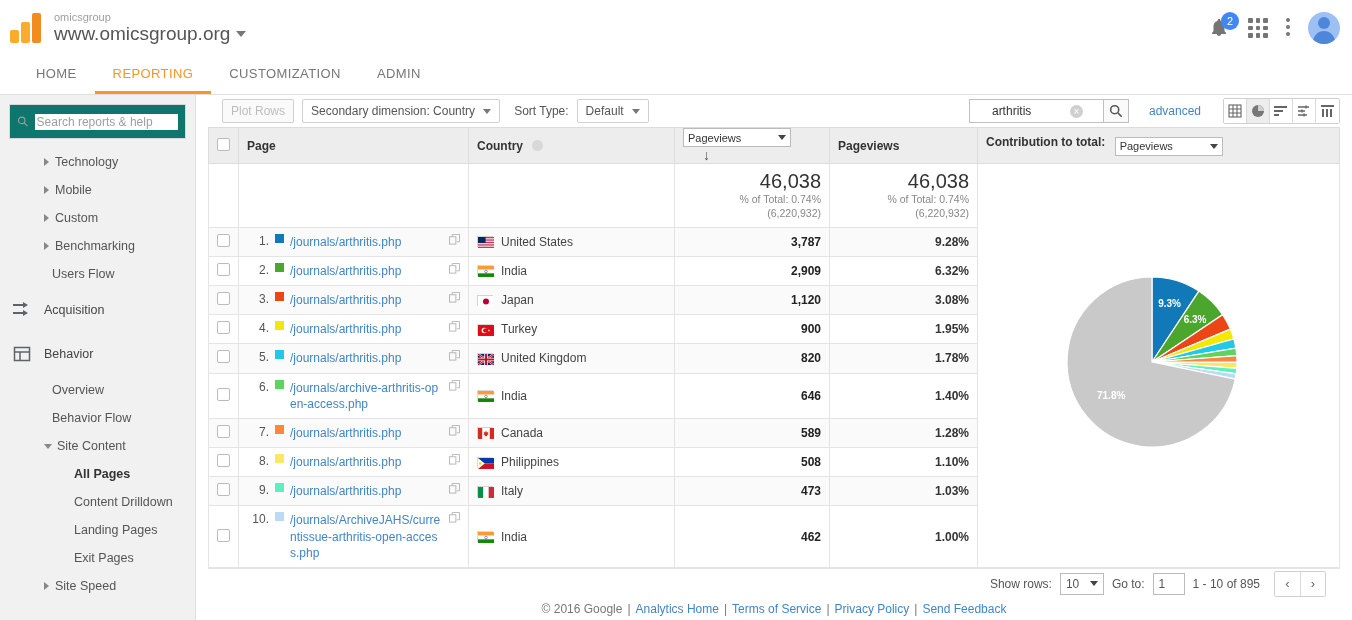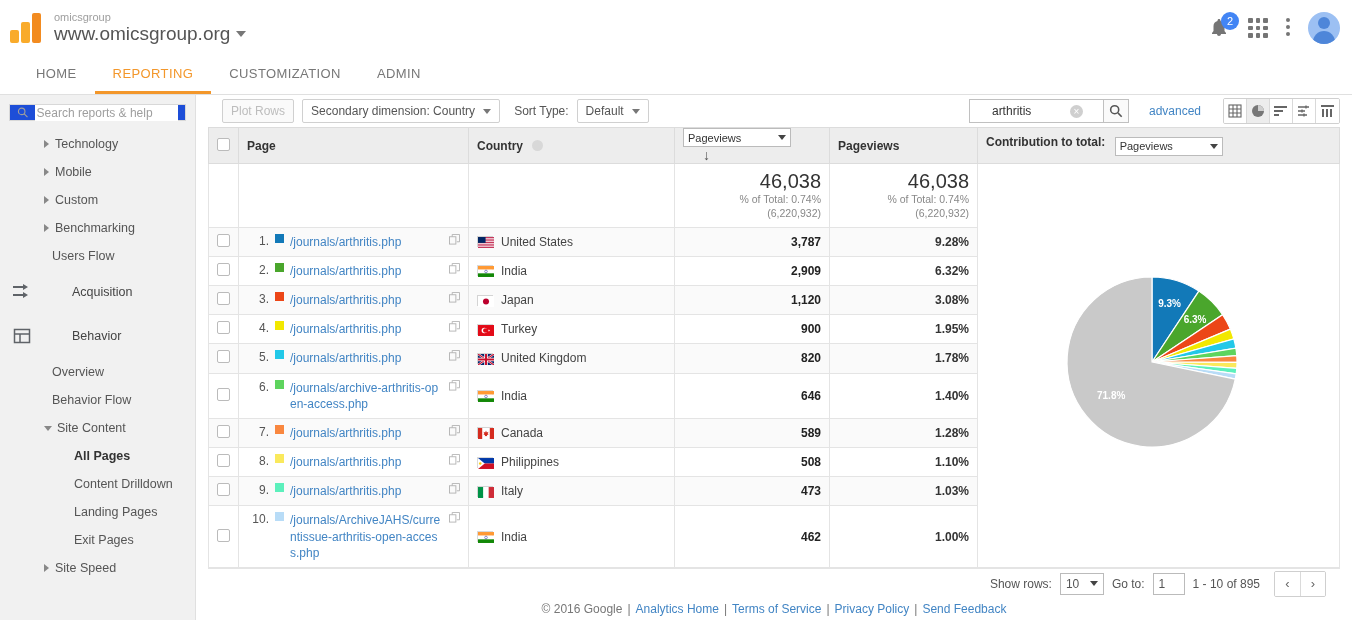--- a/index.html
+++ b/index.html
@@ -33,33 +33,33 @@
   .avatar::before { content:'';position:absolute;width:12px;height:12px;border-radius:50%;background:#4e86d9;left:10px;top:5px; }
   .avatar::after { content:'';position:absolute;width:22px;height:13px;border-radius:11px 11px 0 0;background:#4e86d9;left:5px;top:19px; }
   
   .navtabs { height:39px; border-bottom:1px solid #e0e0e0; display:flex; align-items:stretch; padding-left:18px; }
   .navtab { display:flex;align-items:center;padding:0 18px;font-size:13px;color:#777;letter-spacing:.4px;cursor:pointer;border-bottom:3px solid transparent; }
   .navtab.active { color:#f3972b; border-bottom-color:#f3972b; }
   
   .body-wrap { display:flex; height:525px; }
   .sidebar { width:196px; background:#f1f1f1; border-right:1px solid #e0e0e0; flex:none; position:relative; }
   .search-wrap { padding:9px; background:#f1f1f1; }
-  .search-box { display:flex;align-items:center;gap:6px;background:#1d4ed8;border:1px solid #d8d8d8;height:17px;padding:0 7px; }
+  .search-box { display:flex;align-items:center;gap:6px;background:#0f766e;border:1px solid #d8d8d8;height:35px;padding:0 7px; }
   .search-box input { border:0;outline:0;font-size:12px;color:#333;width:100%;font-family:inherit; }
   .search-box input::placeholder { color:#9e9e9e; }
   .sb-icon { stroke:#9e9e9e; fill:none; }
   .sidelist { font-size:12.5px; }
   .side-row { display:flex;align-items:center;height:28px;padding-left:44px;color:#555;cursor:pointer; }
   .side-row.lvl-icon { padding-left:0; height:44px; }
   .side-row .ico { width:44px;display:flex;justify-content:center;align-items:center;flex:none; }
   .tri { width:0;height:0;border-top:4px solid transparent;border-bottom:4px solid transparent;border-left:5px solid #888;margin-right:6px;flex:none; }
   .tri.open { border-left:4px solid transparent;border-right:4px solid transparent;border-top:5px solid #888;border-bottom:0;margin-right:5px; }
   .side-row.sub { padding-left:74px; }
   .side-row.sel { font-weight:bold;color:#333; }
-  .side-row.section { color:#444;gap:28px; }
+  .side-row.section { color:#444; }
   
   .content { flex:1; display:flex; flex-direction:column; min-width:0; }
   .dimbar { height:25px; display:flex; align-items:center; border-bottom:1px solid #e0e0e0; background:#fff; font-size:12px; }
   .collapse-btn { width:15px;height:25px;background:#f1f1f1;border-right:1px solid #e0e0e0;display:flex;align-items:center;justify-content:center;flex:none; }
   .collapse-btn i { width:0;height:0;border-top:4px solid transparent;border-bottom:4px solid transparent;border-right:5px solid #999; }
   .dimbar .lbl { margin-left:14px; color:#555; }
   .dimbar .cur { font-weight:bold;color:#333;margin-left:6px;position:relative; }
   .dimbar .cur::after { content:'';position:absolute;left:50%;margin-left:-5px;bottom:-12px;width:0;height:0;
         border-left:5px solid transparent;border-right:5px solid transparent;border-bottom:5px solid #fff; }
   .dimbar a { color:#4285c4; margin-left:18px; text-decoration:none; cursor:pointer; }

